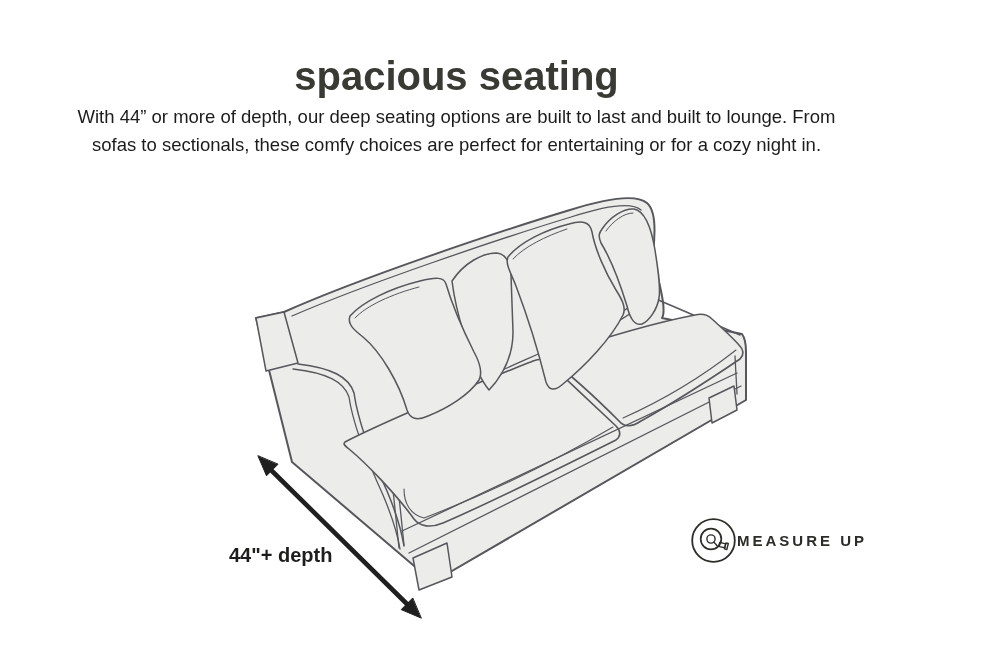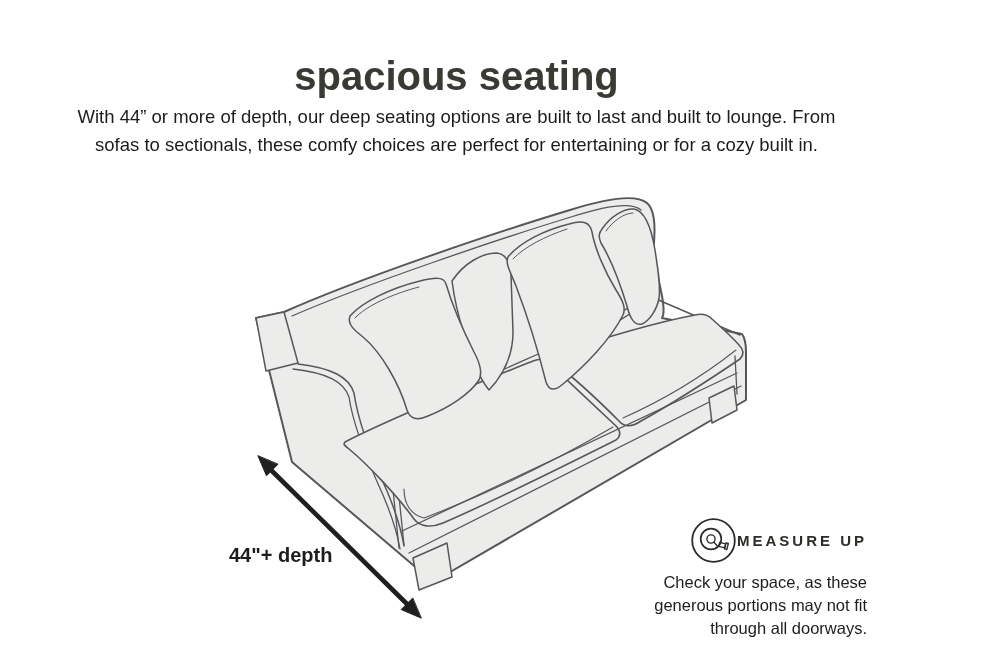--- a/index.html
+++ b/index.html
@@ -84,39 +84,34 @@
       <path d="M272,471 L408,605" stroke="#1f1f1f" stroke-width="4.6"></path>
       <path d="M258,456 L266.5,475.8 L277.8,464.4 Z" fill="#1f1f1f" stroke="#1f1f1f" stroke-width="1"></path>
       <path d="M421,618 L401.2,609.6 L412.5,598.2 Z" fill="#1f1f1f" stroke="#1f1f1f" stroke-width="1"></path>
     </g>
   </svg>
 
   <div class="page-title">spacious seating</div>
 
   <div class="intro">
     <div>With 44” or more of depth, our deep seating options are built to last and built to lounge. From</div>
-    <div>sofas to sectionals, these comfy choices are perfect for entertaining or for a cozy built in.</div>
+    <div>sofas to sectionals, these comfy choices are perfect for entertaining or for a cozy night in.</div>
   </div>
 
   <div class="dim-label">44"+ depth</div>
 
   <div class="measure">
     <div class="measure-row">
       <svg width="47" height="47" viewBox="0 0 47 47" fill="none" stroke="#2c2c28" stroke-linecap="round" stroke-linejoin="round">
         <circle cx="23.5" cy="23.5" r="21.3" stroke-width="1.8"></circle>
         <circle cx="21" cy="22" r="10.3" stroke-width="1.7"></circle>
         <circle cx="21" cy="22" r="4.1" stroke-width="1.4"></circle>
         <path d="M24,25.2 L27.6,29.2" stroke-width="1.3"></path>
         <g transform="translate(29.2,27.4) rotate(14)">
           <rect x="0" y="-2.1" width="6.2" height="4.2" stroke-width="1.4"></rect>
           <rect x="6.2" y="-3.1" width="2.4" height="6.2" stroke-width="1.4"></rect>
         </g>
       </svg>
       <span class="measure-heading">MEASURE UP</span>
     </div>
-    <div class="measure-note">
-      <div>Check your space, as these</div>
-      <div>generous portions may not fit</div>
-      <div>through all doorways.</div>
-    </div>
   </div>
 
 </div>
 
 </body></html>

